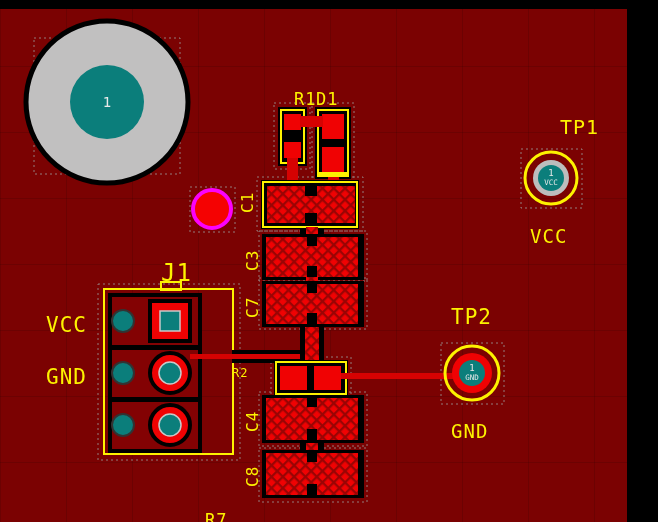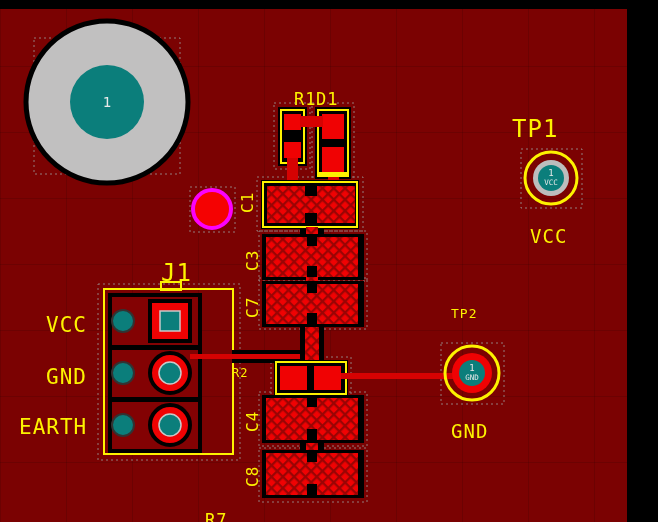--- a/index.html
+++ b/index.html
@@ -193,27 +193,26 @@
 
   <div class="lbl" style="left:294px;top:91px;font-size:17px">R1</div>
   <div class="lbl" style="left:316px;top:91px;font-size:17px">D1</div>
   <div class="lbl rot" style="left:240px;top:213px;font-size:16px">C1</div>
   <div class="lbl rot" style="left:245px;top:271px;font-size:16px">C3</div>
   <div class="lbl rot" style="left:245px;top:318px;font-size:16px">C7</div>
   <div class="lbl" style="left:232px;top:367px;font-size:12px">R2</div>
   <div class="lbl rot" style="left:245px;top:432px;font-size:16px">C4</div>
   <div class="lbl rot" style="left:245px;top:487px;font-size:16px">C8</div>
   <div class="lbl" style="left:161px;top:261px;font-size:24px">J1</div>
-  <div class="lbl" style="left:512px;top:117px;font-size:24px">TP1</div>
-  <div class="lbl" style="left:451px;top:307px;font-size:13px">TP2</div>
+  <div class="lbl" style="left:560px;top:117px;font-size:20px">TP1</div>
+  <div class="lbl" style="left:451px;top:307px;font-size:21px">TP2</div>
   <div class="lbl" style="left:205px;top:512px;font-size:17px">R7</div>
 
   <div class="lbl" style="left:46px;top:315px;font-size:21px">VCC</div>
   <div class="lbl" style="left:46px;top:367px;font-size:21px">GND</div>
-  <div class="lbl" style="left:19px;top:417px;font-size:21px">EARTH</div>
 
   <div class="lbl" style="left:530px;top:227px;font-size:19px">VCC</div>
   <div class="lbl" style="left:451px;top:422px;font-size:19px">GND</div>
 
   <div class="padtxt" style="left:87px;top:95px;width:40px;font-size:14px">1</div>
   <div class="padtxt" style="left:531px;top:169px;width:40px;font-size:9px">1</div>
   <div class="padtxt" style="left:531px;top:179px;width:40px;font-size:7.5px">VCC</div>
   <div class="padtxt" style="left:452px;top:364px;width:40px;font-size:9px">1</div>
   <div class="padtxt" style="left:452px;top:374px;width:40px;font-size:7.5px">GND</div>
 

